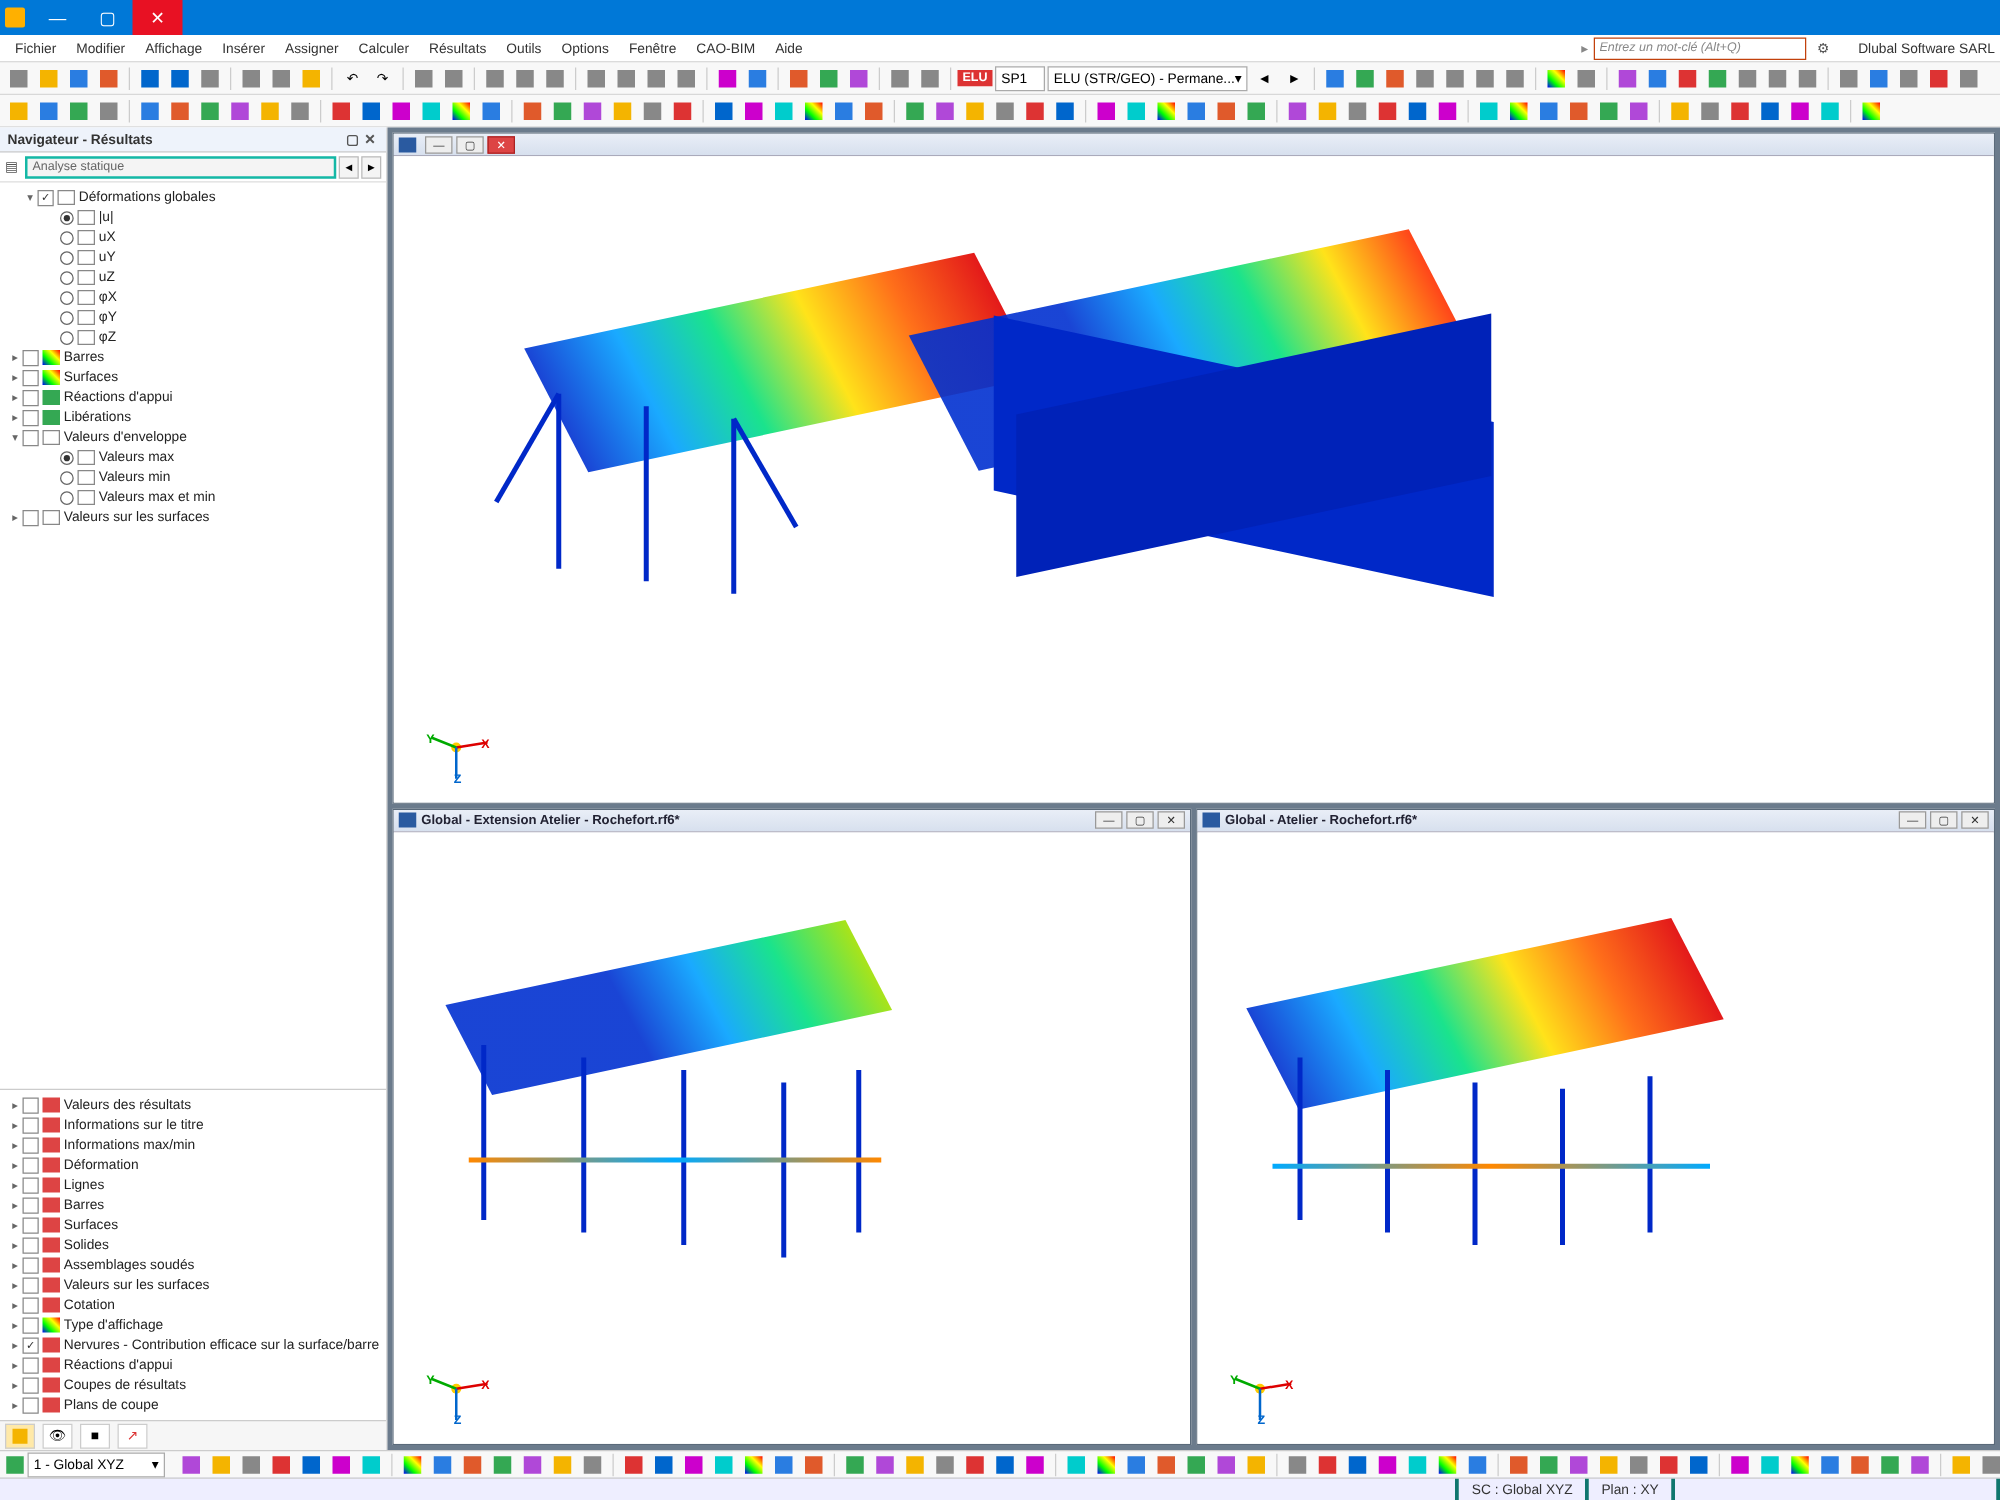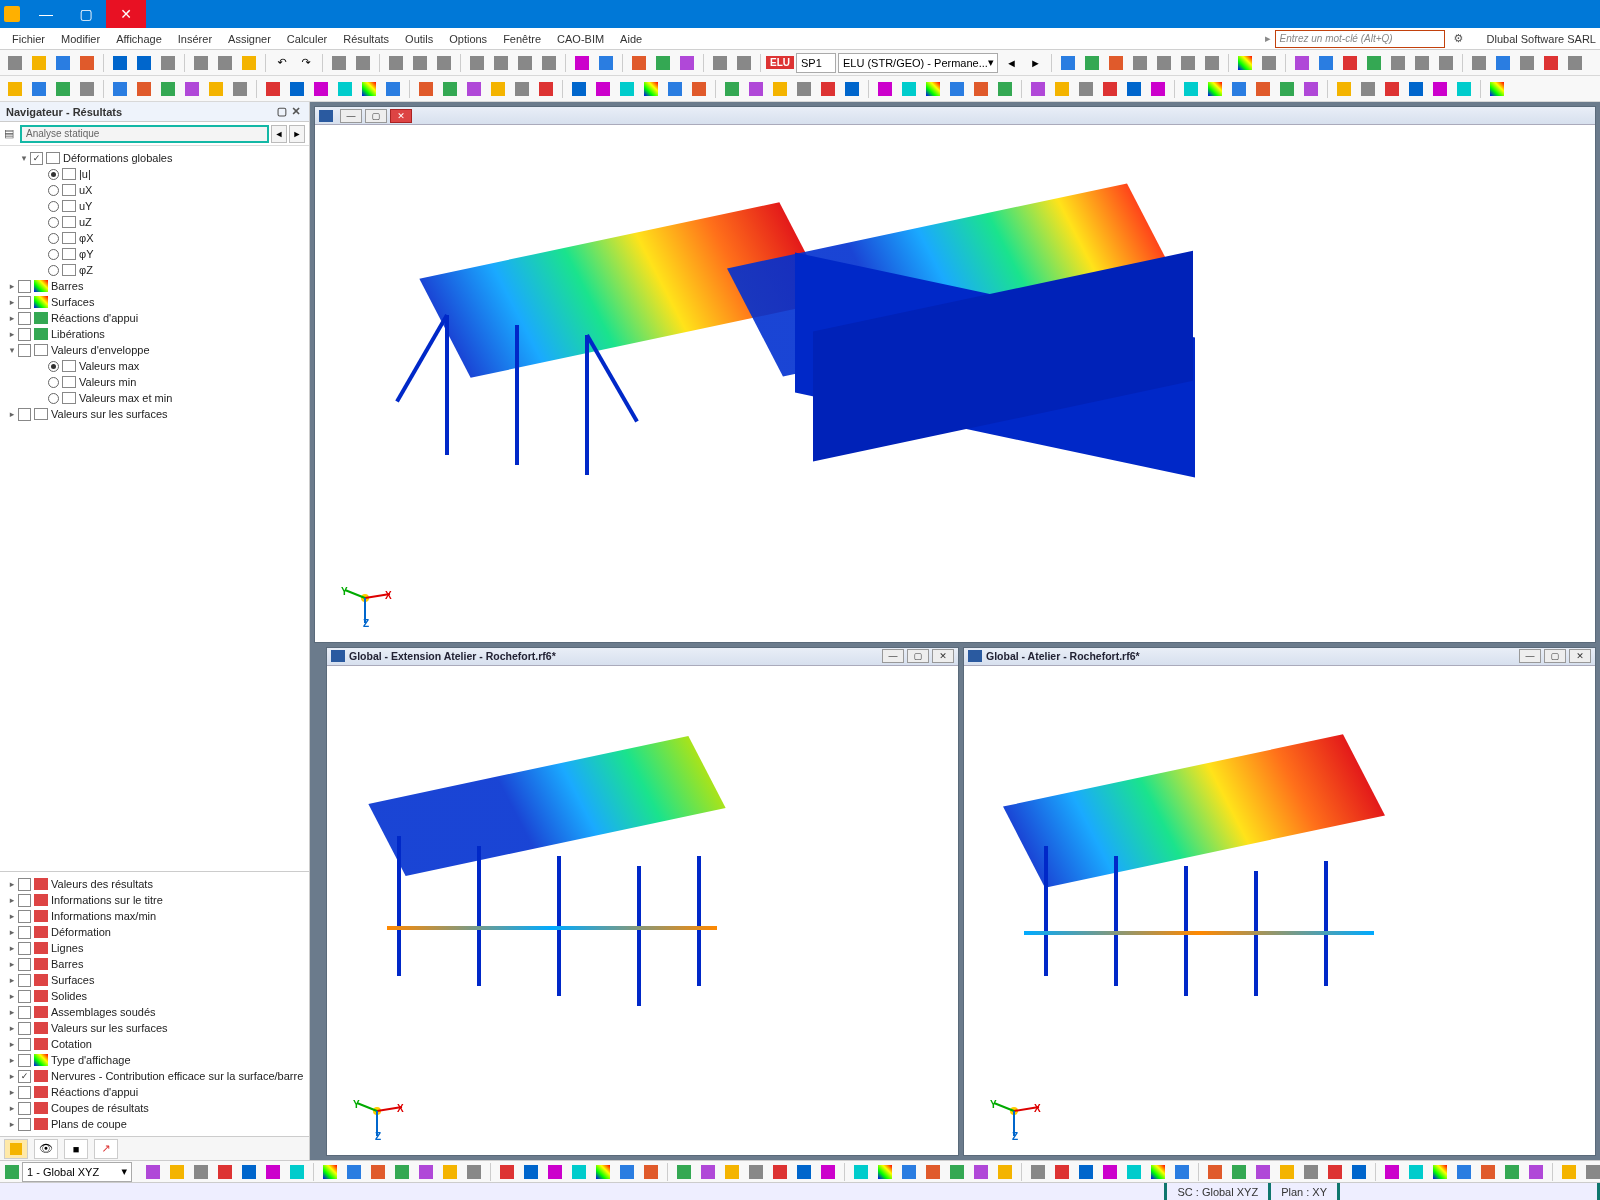--- a/index.html
+++ b/index.html
@@ -745,21 +745,21 @@
           <div class="ax" style="color:#06c; left:28px; top:50px;">Z</div>
           <svg width="60" height="60" style="position:absolute;left:0;top:0;">
             <line x1="30" y1="30" x2="55" y2="26" stroke="#d00" stroke-width="2"></line>
             <line x1="30" y1="30" x2="10" y2="22" stroke="#0a0" stroke-width="2"></line>
             <line x1="30" y1="30" x2="30" y2="55" stroke="#06c" stroke-width="2"></line>
           </svg>
         </div>
       </div>
     </div>
 
-    <div style="flex:1; display:flex; gap:4px;margin-left:12px;">
+    <div style="flex:1; display:flex; gap:4px;">
       <div class="view-pane" style="flex:1;">
         <div class="view-titlebar">
           <div class="vicon"></div>
           <div class="vtitle">Global - Extension Atelier - Rochefort.rf6*</div>
           <div class="vbtn">—</div>
           <div class="vbtn">▢</div>
           <div class="vbtn">✕</div>
         </div>
         <div class="view-canvas">
           <div class="structure" style="left:40px; top:90px; width:380px; height:220px;">

